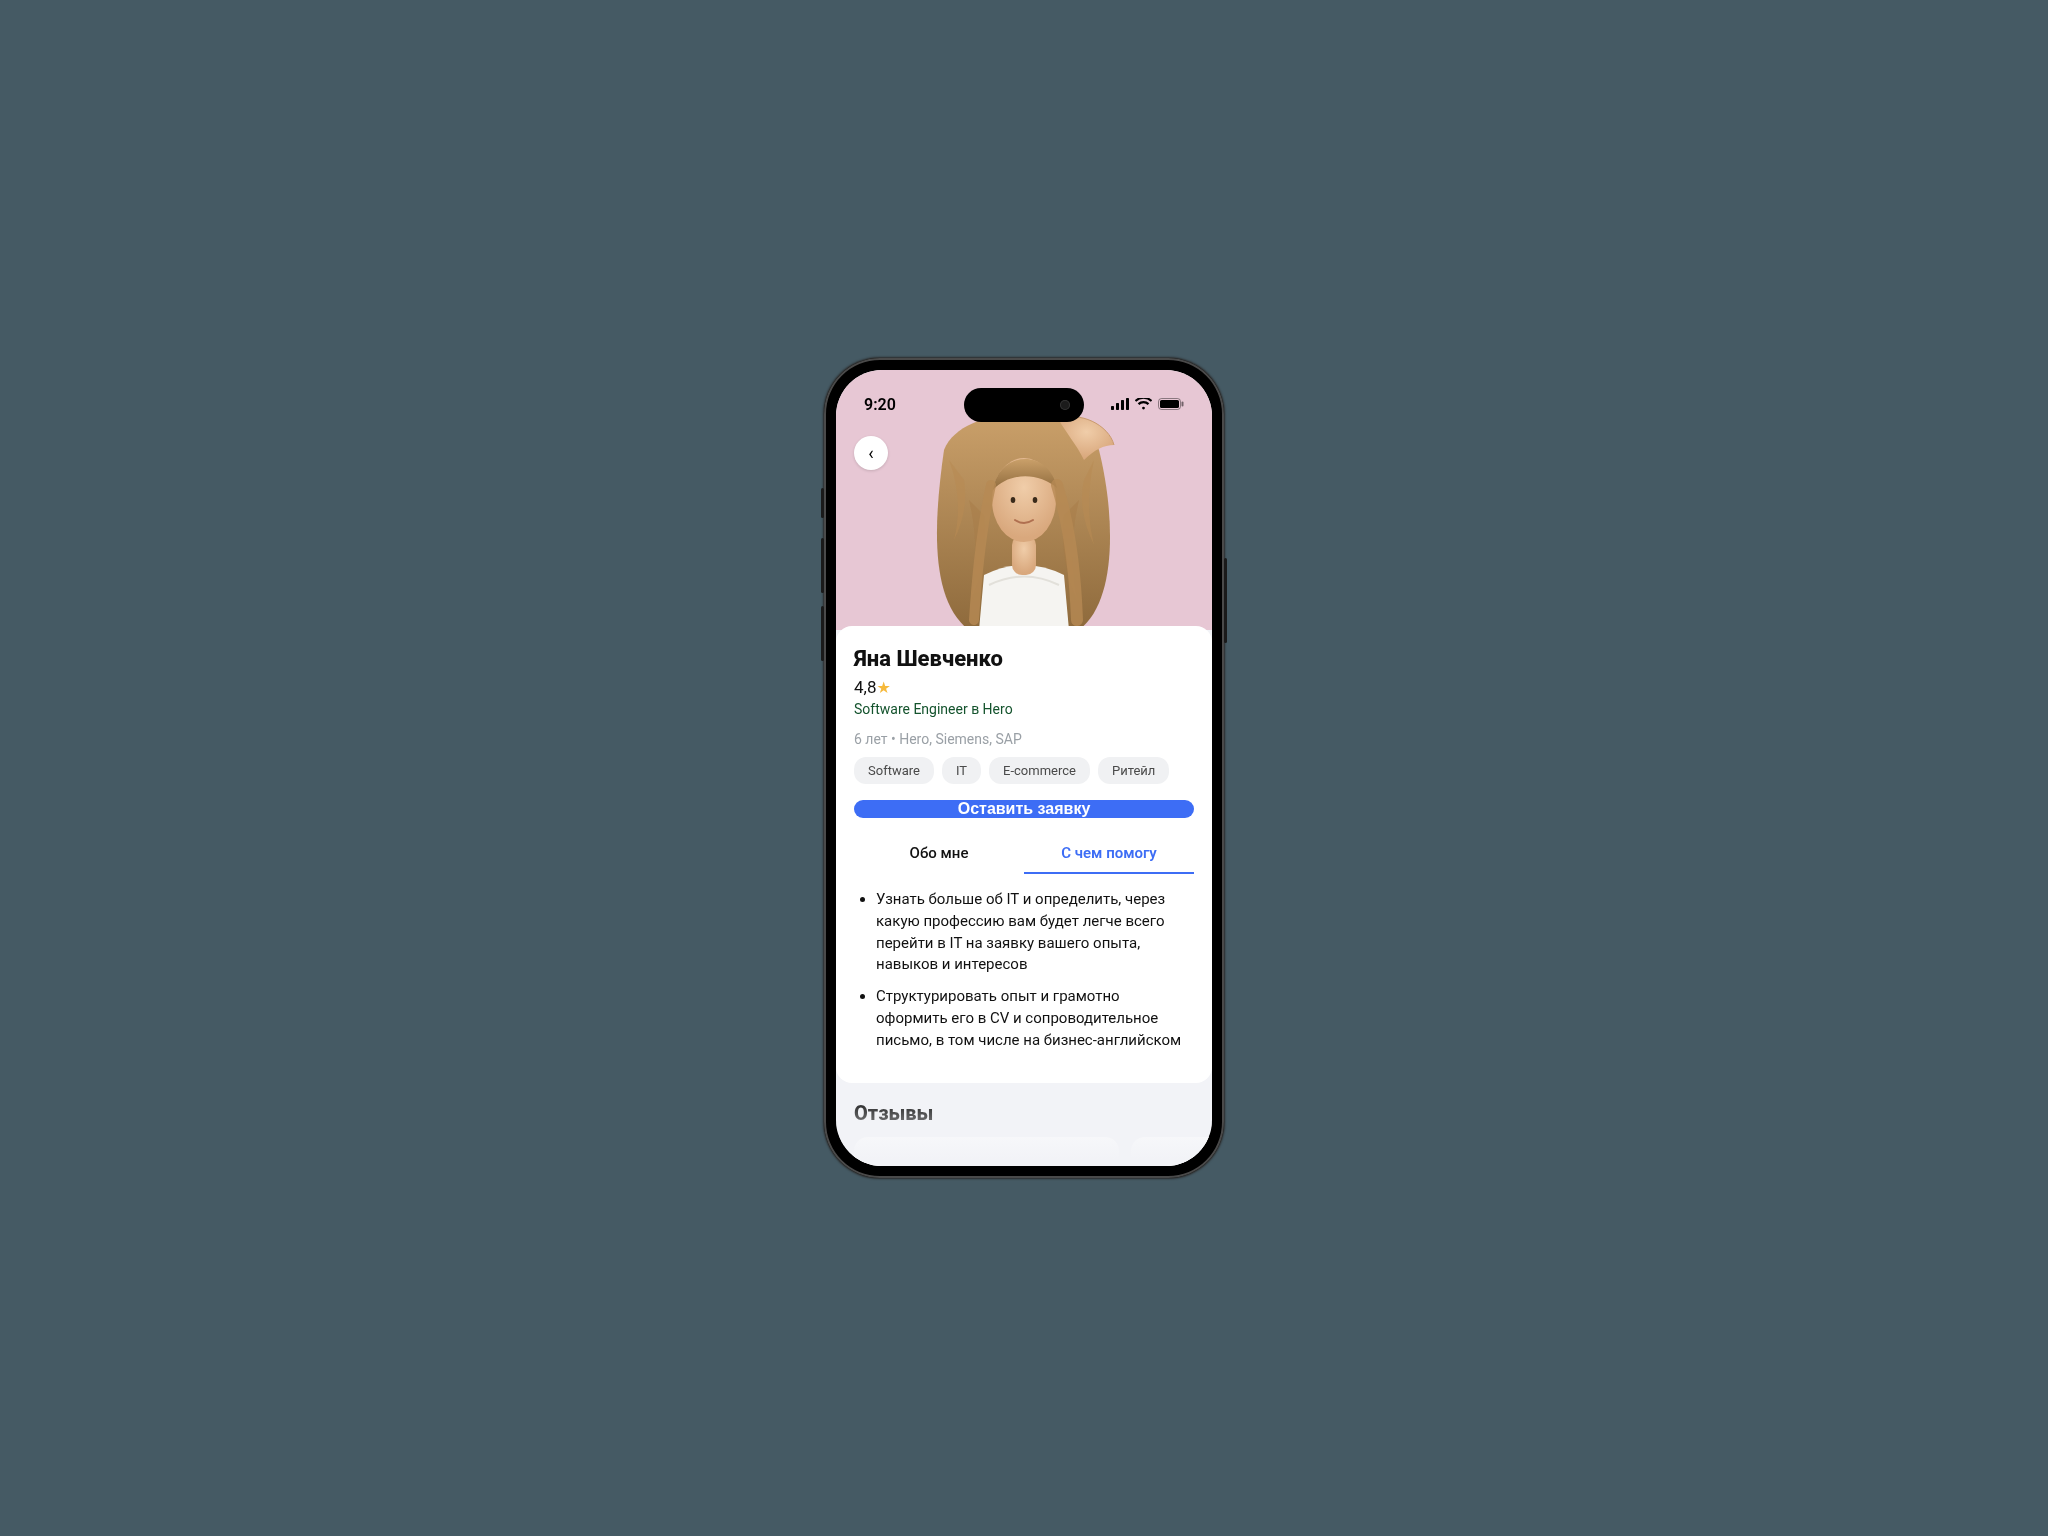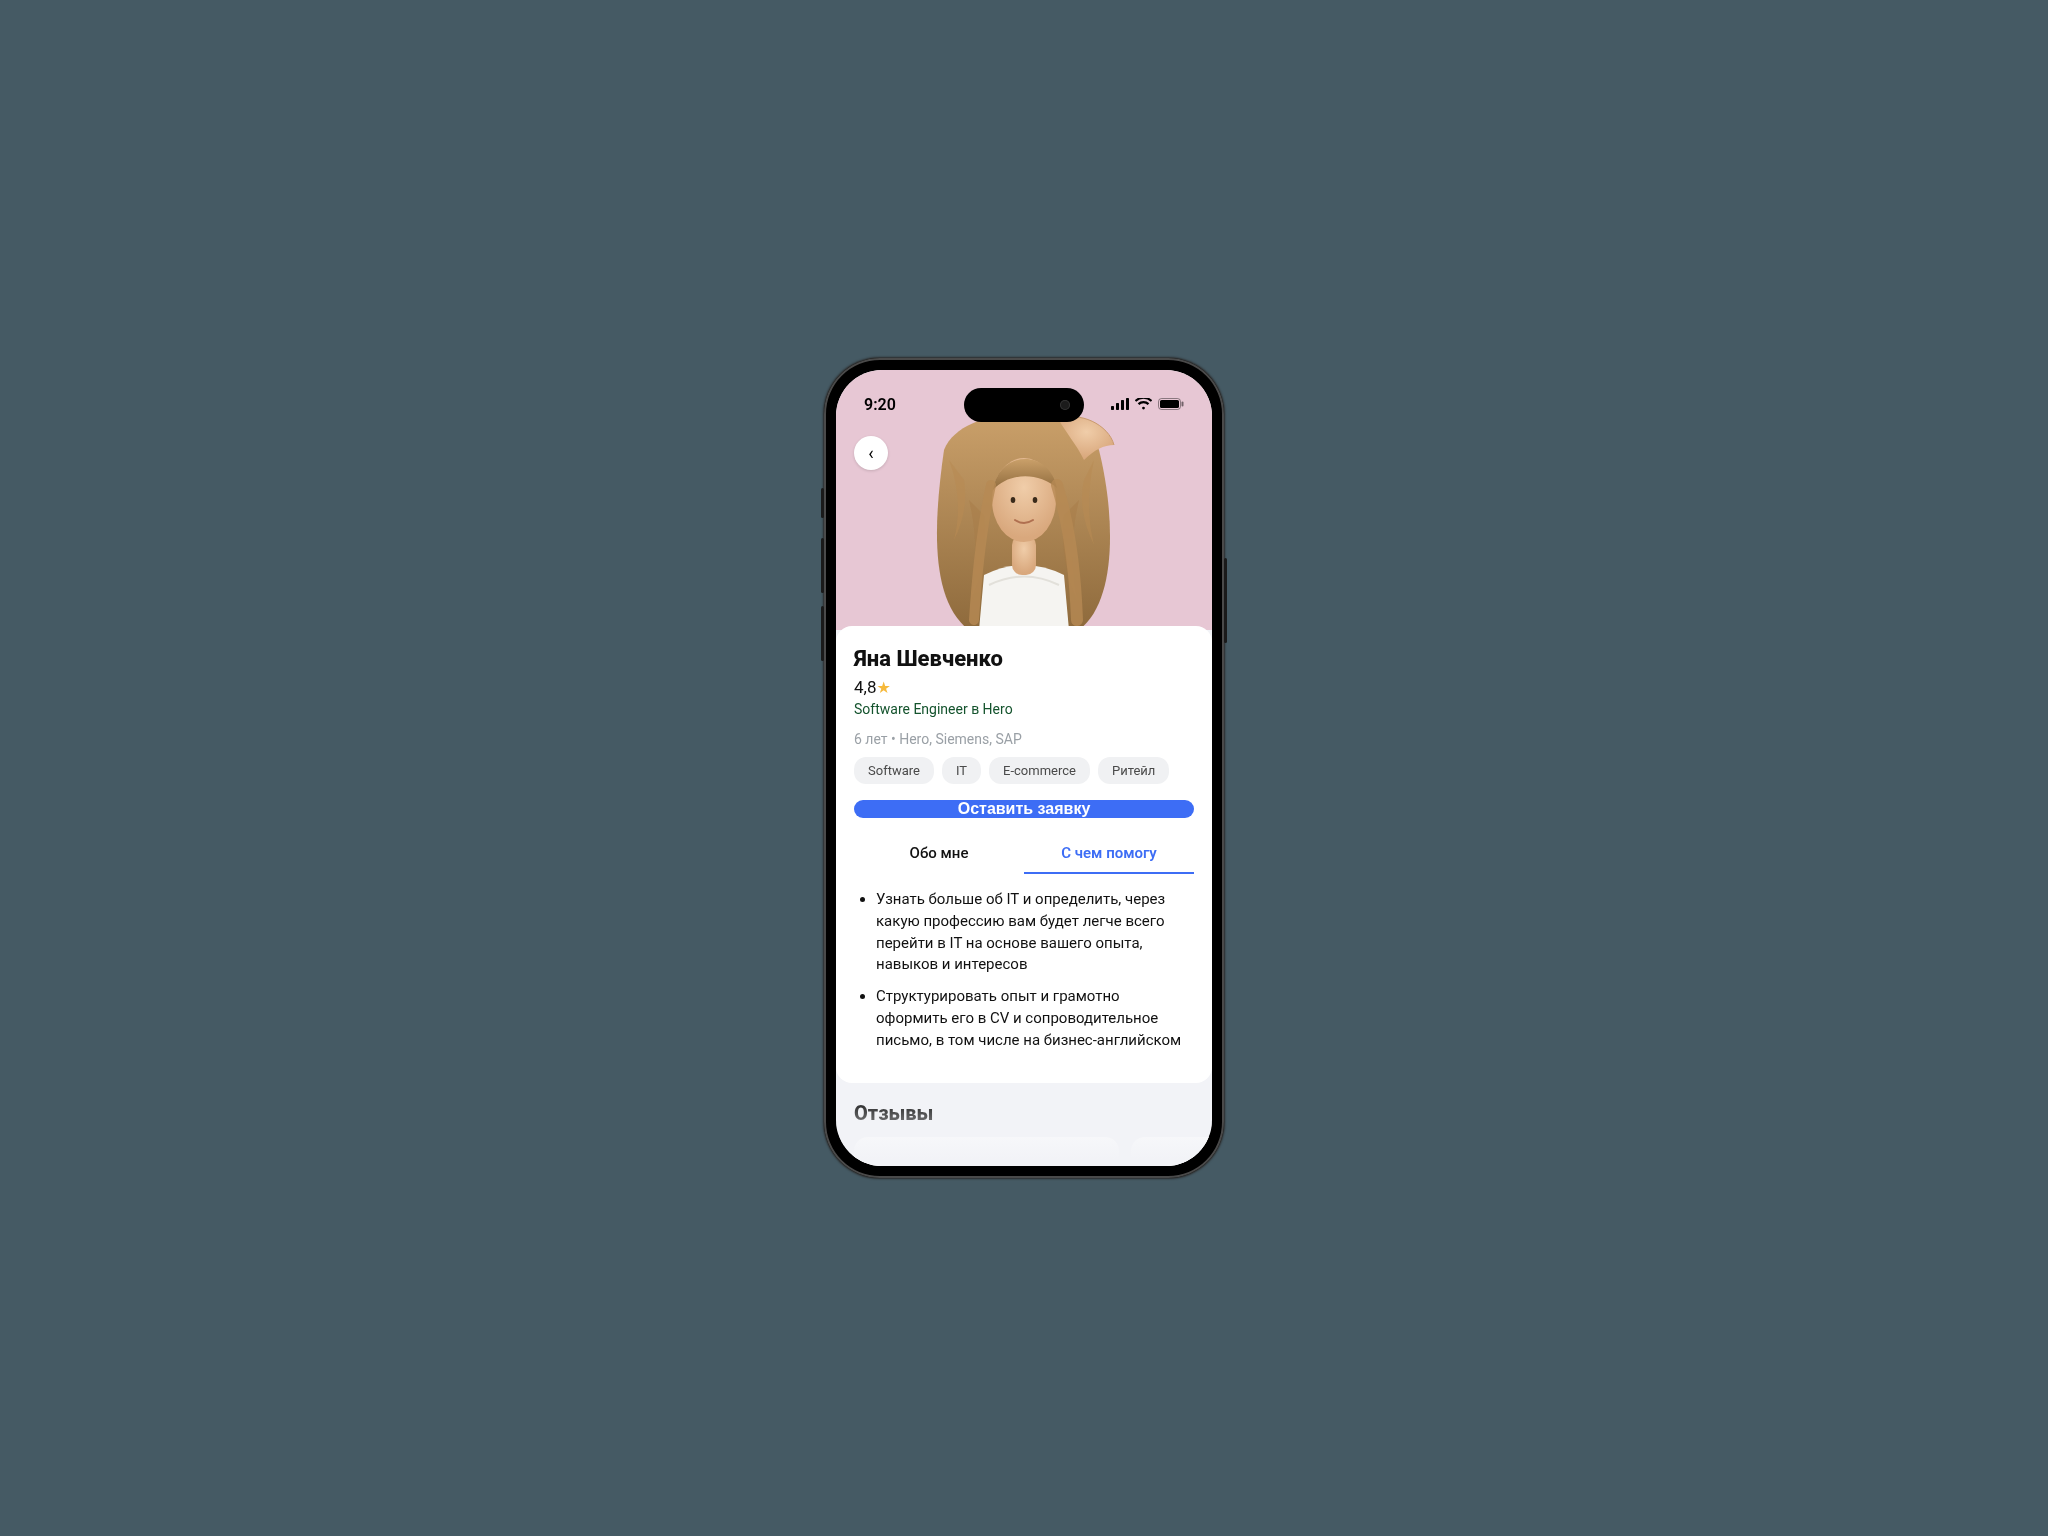--- a/index.html
+++ b/index.html
@@ -329,21 +329,21 @@
         </div>
 
         <button class="primary-btn">Оставить заявку</button>
 
         <div class="tabs">
           <div class="tab">Обо мне</div>
           <div class="tab active">С чем помогу</div>
         </div>
 
         <ul class="bullets">
-          <li>Узнать больше об IT и определить, через какую профессию вам будет легче всего перейти в IT на основе вашего опыта, навыков и интересов</li>
+          <li>Узнать больше об IT и определить, через какую профессию вам будет легче всего перейти в IT на заявку вашего опыта, навыков и интересов</li>
           <li>Структурировать опыт и грамотно оформить его в CV и сопроводительное письмо, в том числе на бизнес-английском</li>
         </ul>
       </div>
 
       <div class="section-title">Отзывы</div>
 
       <div class="reviews-row">
         <div class="review-card">
           
           

